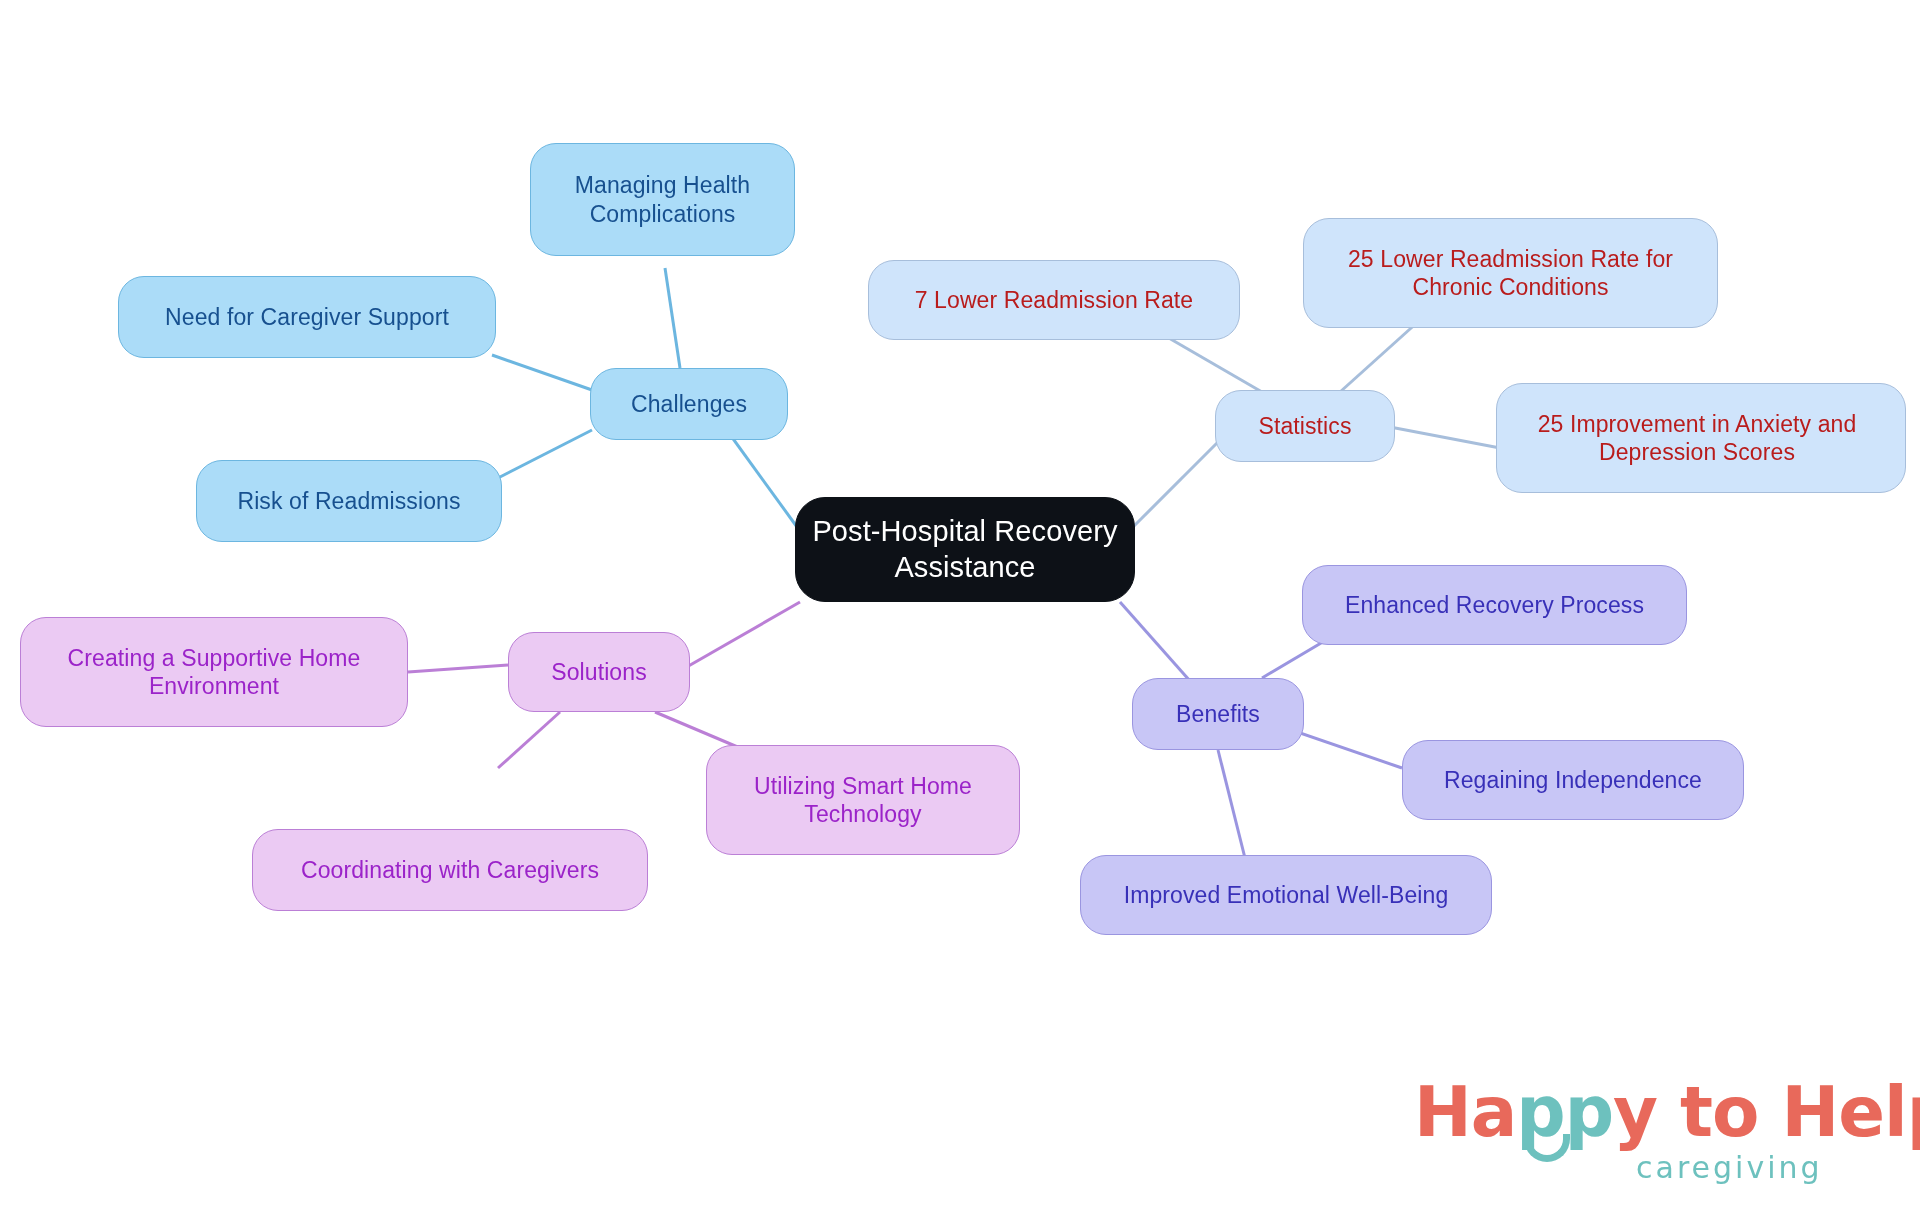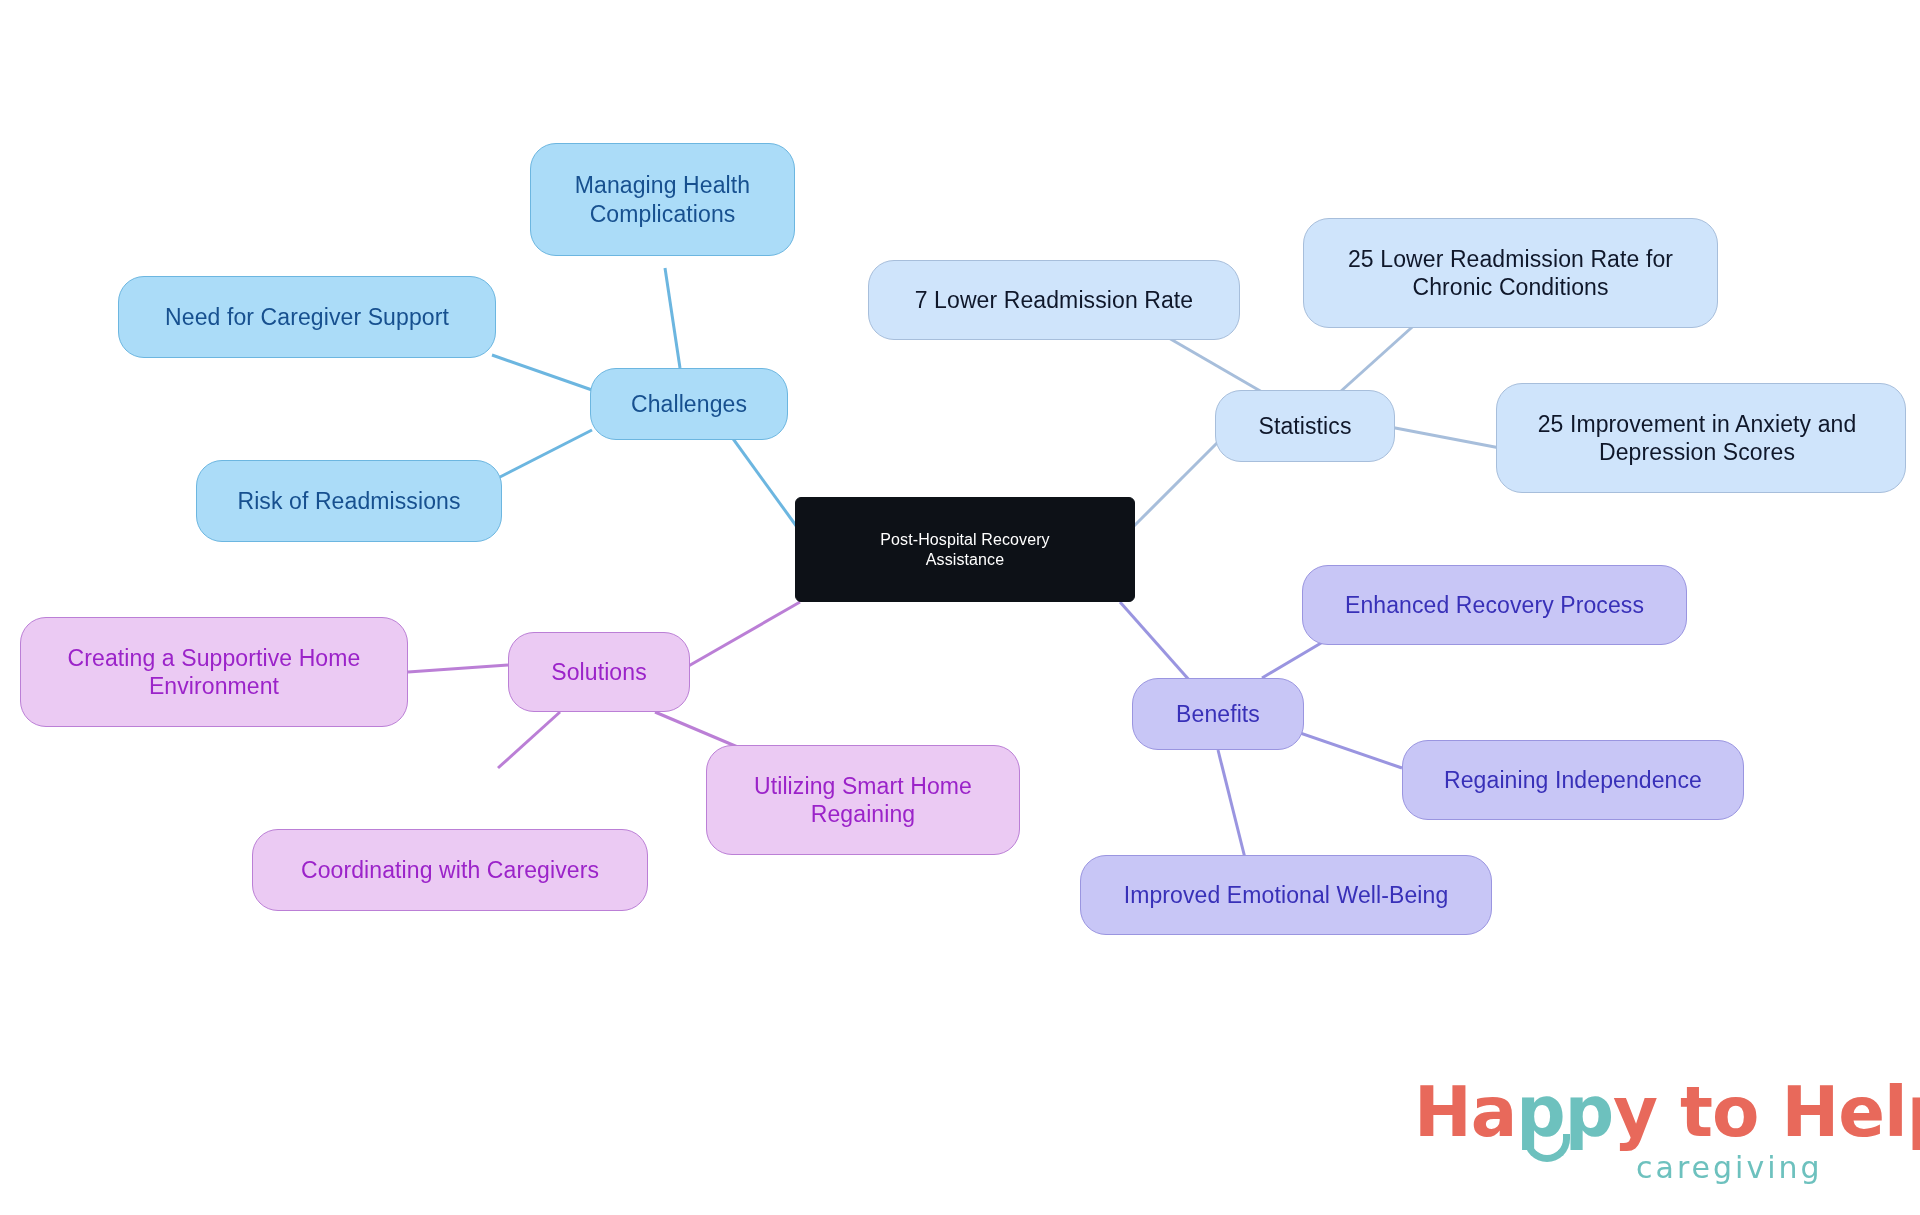--- a/index.html
+++ b/index.html
@@ -33,35 +33,35 @@
     border-width: 1.5px;
     line-height: 1.22;
     padding: 6px 14px;
     white-space: pre-line;
     letter-spacing: 0.1px;
   }
   .node-root {
     background: #0d1117;
     border-color: #0d1117;
     color: #ffffff;
-    font-size: 16px;
-    border-radius: 6px;
+    font-size: 29px;
+    border-radius: 30px;
   }
   .node-challenges-hub,
   .node-challenges-leaf {
     background: #abdcf8;
     border-color: #6cb6e0;
     color: #17508f;
     font-size: 23px;
   }
   .node-stats-hub,
   .node-stats-leaf {
     background: #cfe4fb;
     border-color: #a7bedb;
-    color: #0f172a;
+    color: #b91c1c;
     font-size: 23px;
   }
   .node-benefits-hub,
   .node-benefits-leaf {
     background: #c8c6f6;
     border-color: #9a95e0;
     color: #3830b8;
     font-size: 23px;
   }
   .node-solutions-hub,
@@ -208,21 +208,21 @@
     <span>Creating a Supportive Home
 Environment</span>
   </div>
 
   <div class="node node-solutions-leaf" style="left:252px; top:829px; width:396px; height:82px;">
     <span>Coordinating with Caregivers</span>
   </div>
 
   <div class="node node-solutions-leaf" style="left:706px; top:745px; width:314px; height:110px;">
     <span>Utilizing Smart Home
-Regaining</span>
+Technology</span>
   </div>
 
   <div id="logo">
     <div class="logo-wordmark"><span class="logo-coral">Ha</span><span class="logo-teal">pp</span><span class="logo-coral">y</span><span class="logo-coral"> to Help</span></div>
     <div class="logo-smile"></div>
     <div class="logo-sub">caregiving</div>
   </div>
 
 </div>
 

